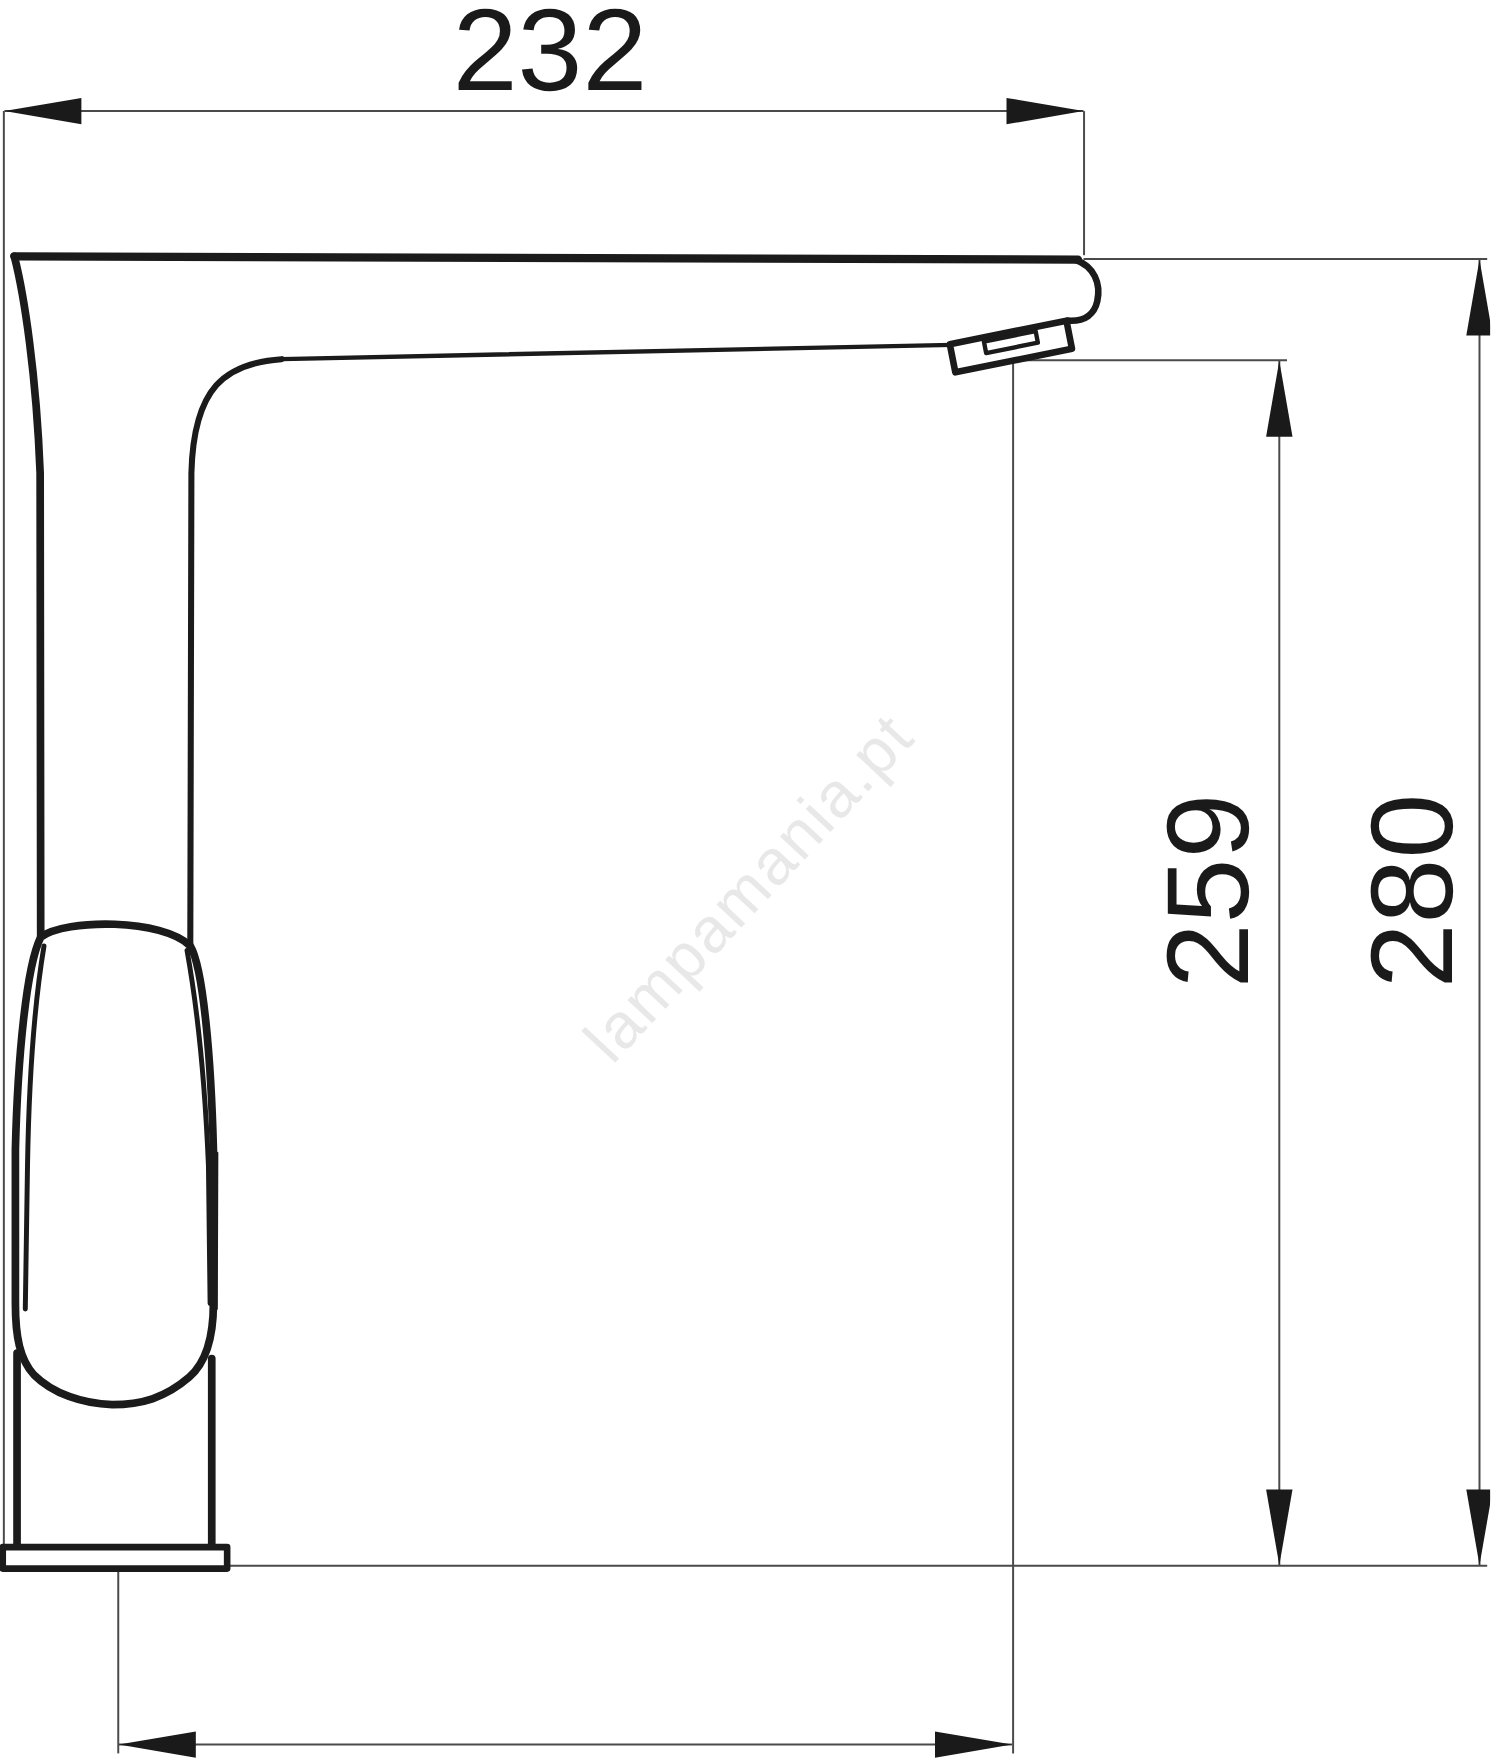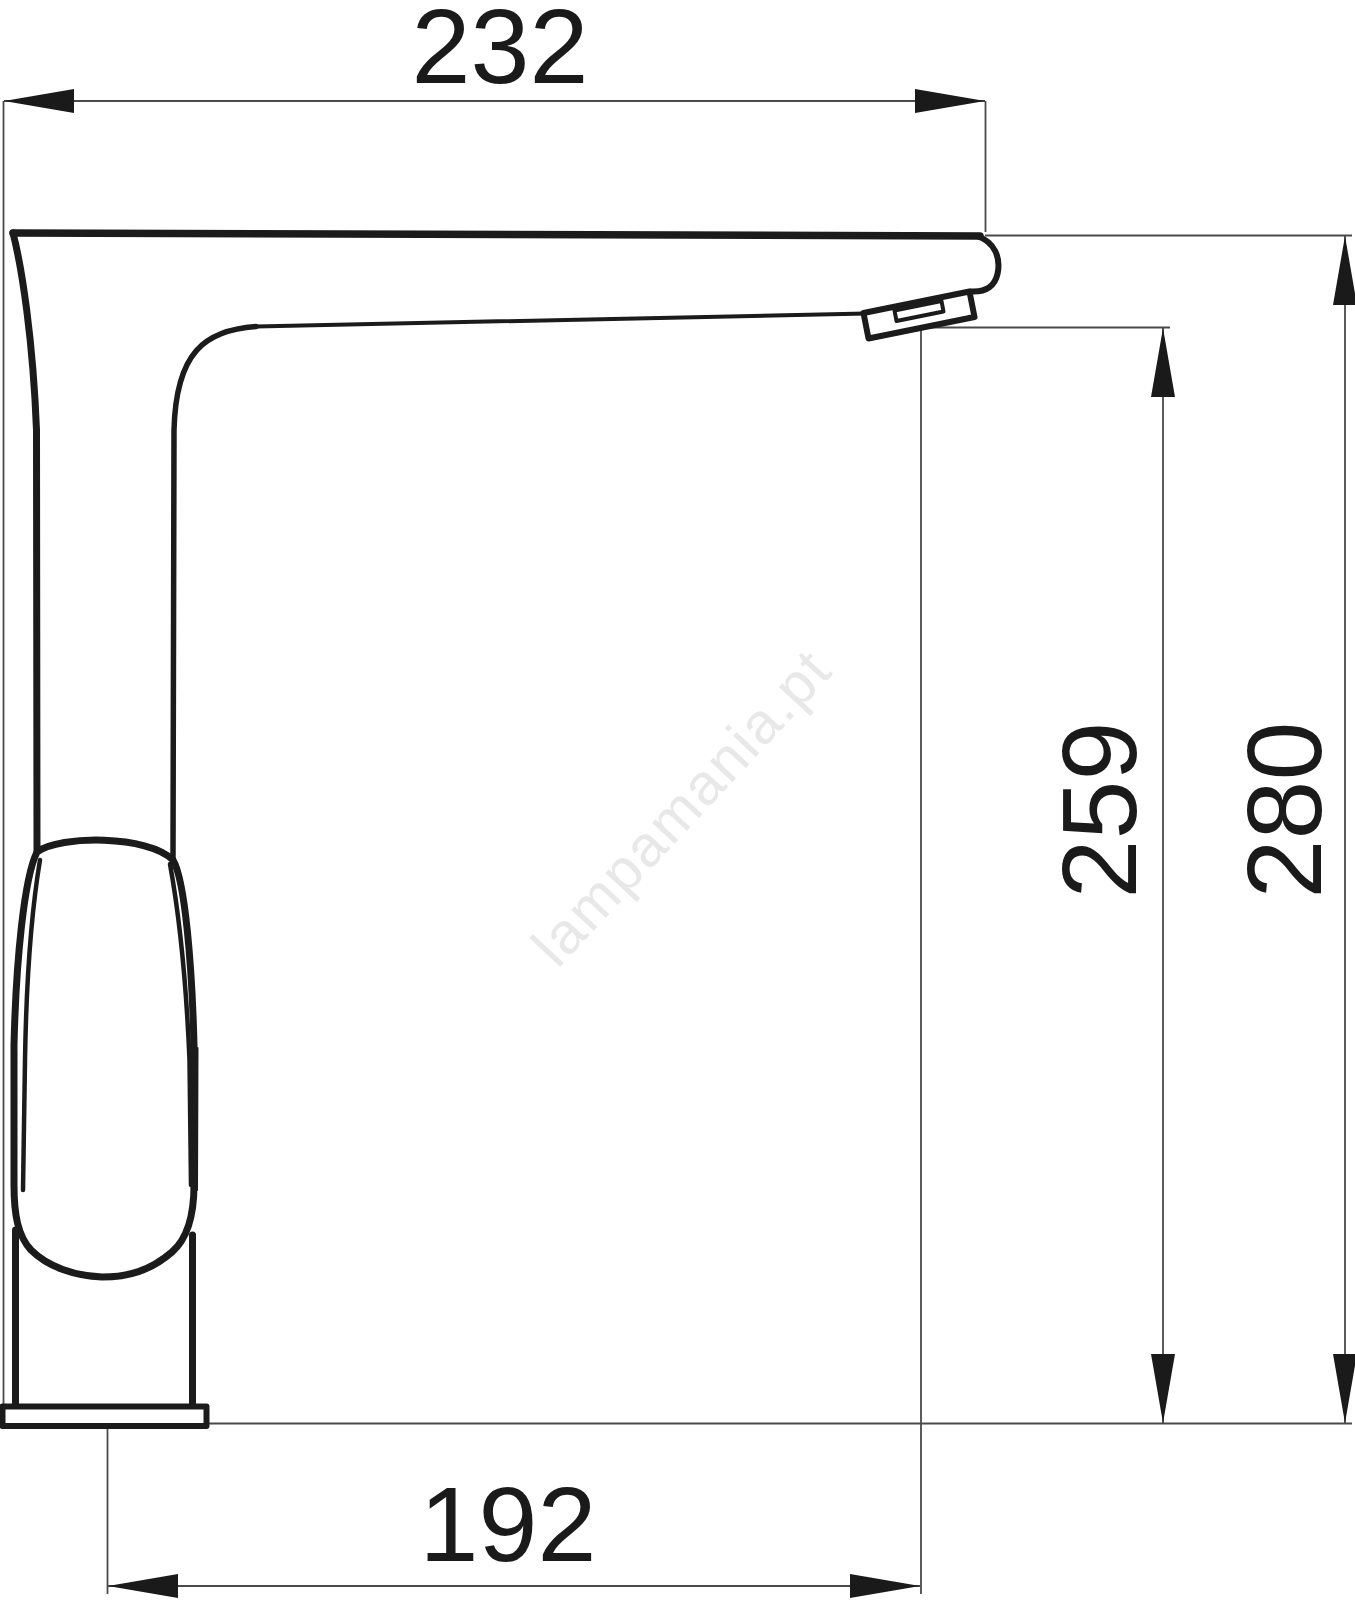--- a/index.html
+++ b/index.html
@@ -95,14 +95,13 @@
       <path class="ol w45" d="M 40 860 C 30 920 26 1000 25 1060 L 23 1190"></path>
       <path class="ol w45" d="M 170 864 C 181 925 187 1000 189.5 1060 L 191 1185"></path>
 
       <rect class="ol fw w6" x="2.5" y="1406.5" width="204" height="19.5"></rect>
     </g>
   </svg>
 
   <div class="dimlabel" style="left:500px;top:46px">232</div>
   <div class="dimlabel vert" style="left:1099px;top:810px">259</div>
   <div class="dimlabel vert" style="left:1284px;top:810px">280</div>
-  <div class="dimlabel" style="left:508px;top:1524px">192</div>
 </div>
 
 </body></html>

